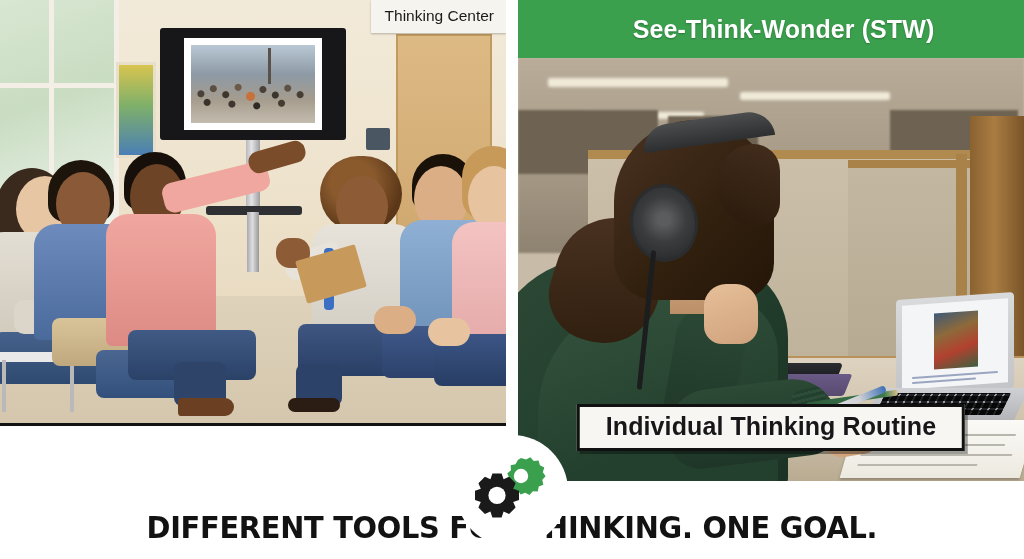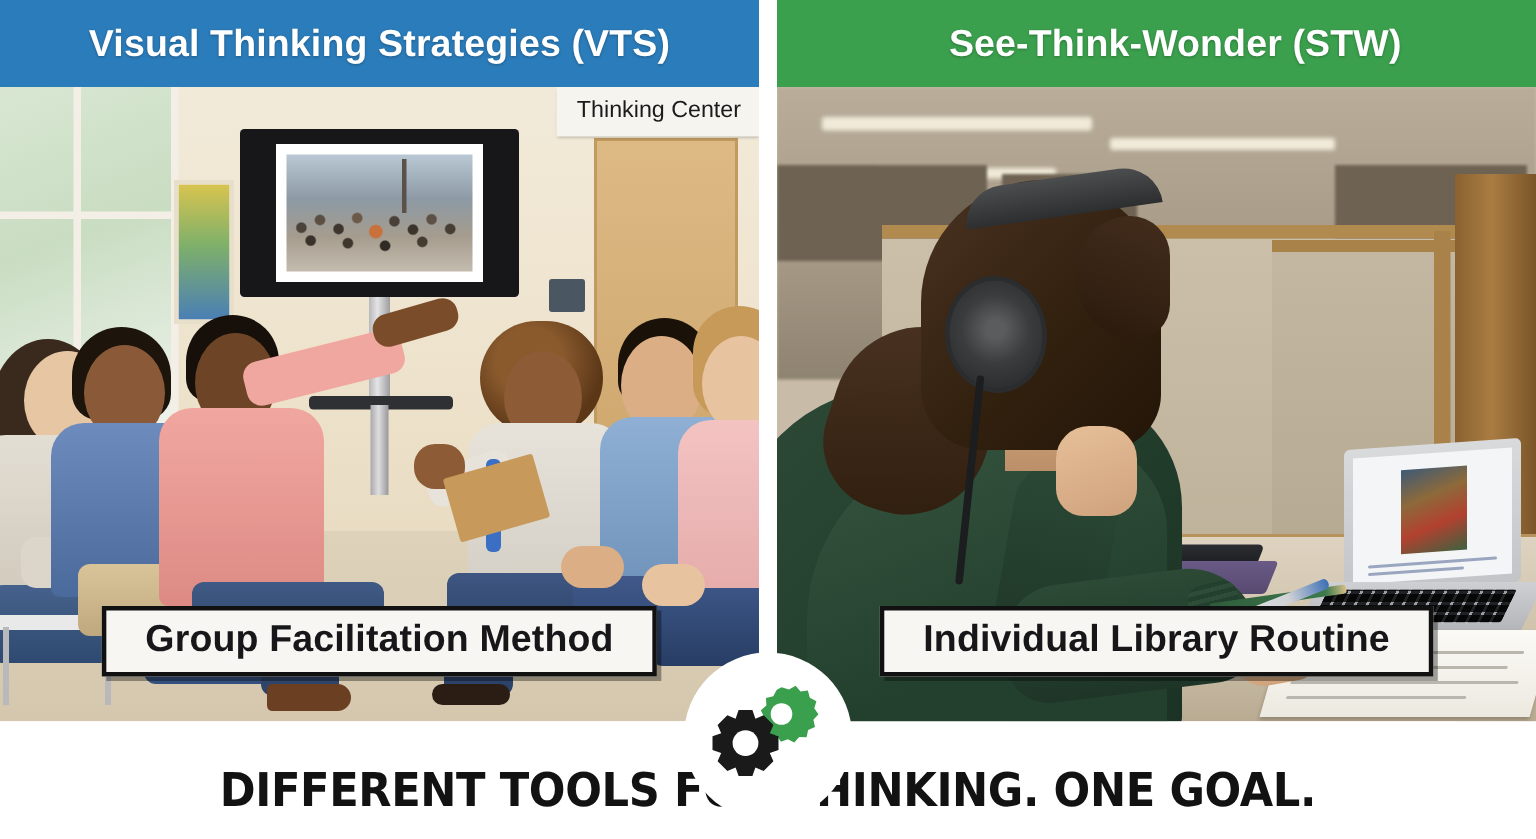--- a/index.html
+++ b/index.html
@@ -221,23 +221,20 @@
 </style>
 </head>
 <body>
 
 <div class="infographic">
 
   <div class="panels">
 
     <div class="panel left">
 
-      <div class="panel-header">
-        <span class="htxt">Visual Thinking Strategies (VTS)</span>
-      </div>
 
       <div class="photo">
         <div class="sceneA">
           <div class="a-wall"></div>
           <div class="a-floor"></div>
           <div class="a-window"></div>
           <div class="a-art"></div>
           <div class="a-door"></div>
           <div class="a-sign"></div>
 
@@ -311,23 +308,20 @@
             <div class="head" style="left:468px;top:166px;width:52px;height:64px;background:#e7c3a0;"></div>
             <div class="torso" style="left:452px;top:222px;width:80px;height:130px;background:linear-gradient(180deg,#f3c3c2,#e3a9a8);"></div>
             <div class="leg" style="left:434px;top:334px;width:96px;height:52px;background:linear-gradient(180deg,#3c5585,#273d64);"></div>
             <div class="head" style="left:428px;top:318px;width:42px;height:28px;background:#e7c3a0;border-radius:14px;"></div>
           </div>
         </div>
 
         <div class="loc-tag">Thinking Center</div>
       </div>
 
-      <div class="caption-plate">
-        <span class="ctxt">Group Facilitation Method</span>
-      </div>
     </div>
 
     <div class="panel right">
 
       <div class="panel-header">
         <span class="htxt">See-Think-Wonder (STW)</span>
       </div>
 
       <div class="photo">
         <div class="sceneB">
@@ -389,21 +383,21 @@
             <div class="b-paperline" style="top:44px;width:120px;"></div>
           </div>
           <div class="b-pencil"></div>
           <div class="b-pen"></div>
           <div class="b-hand"></div>
         </div>
 
       </div>
 
       <div class="caption-plate">
-        <span class="ctxt">Individual Library Routine</span>
+        <span class="ctxt">Individual Thinking Routine</span>
       </div>
     </div>
   </div>
 
   <div class="gear-badge">
     <svg width="92" height="76" viewBox="0 0 92 76" aria-hidden="true">
 
       <g transform="translate(55,26)">
         <path fill="#3ba04d" d="M0,-22 L5.3,-20.4 L9.9,-22.9 L13.4,-19 L18.5,-19.6 L19.9,-14.6 L24.5,-12.1 L23,-7.2
            L25.9,-3 L22.4,0.9 L23.5,6 L18.7,8 L17.6,13.1 L12.4,13 L9,16.9 L4.4,14.6 L-0.4,16.3 L-3.3,12.1

